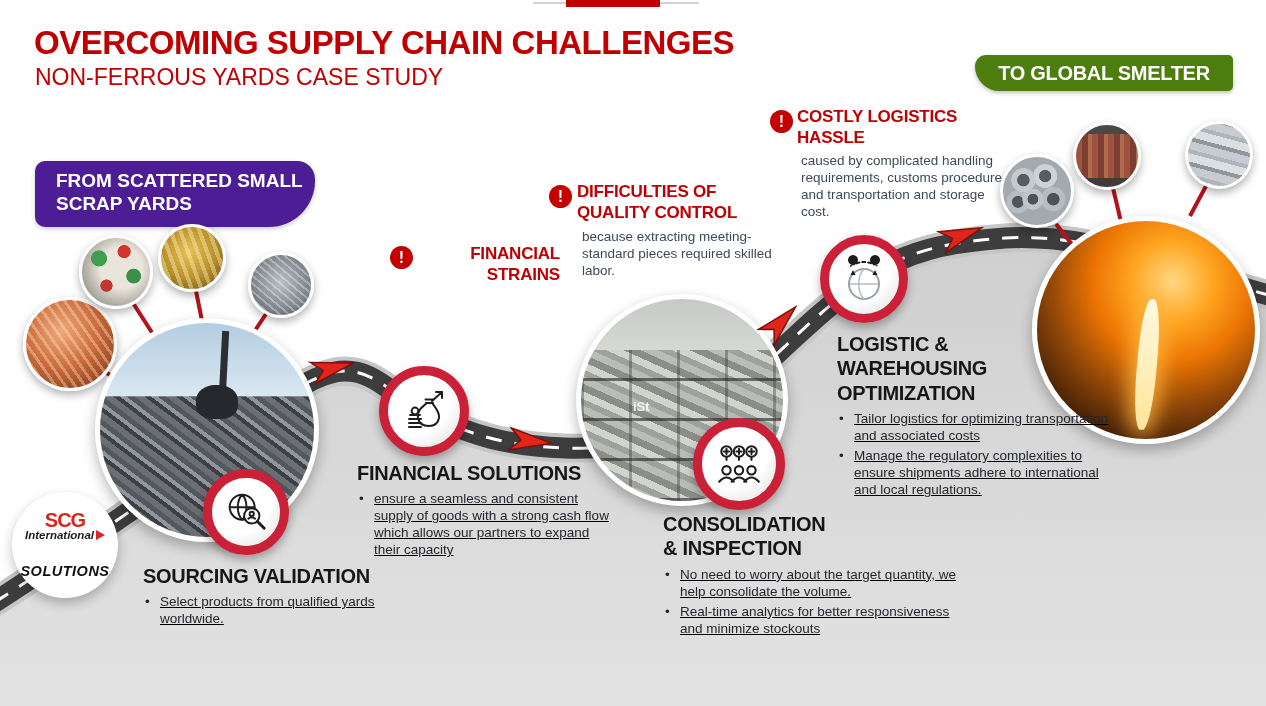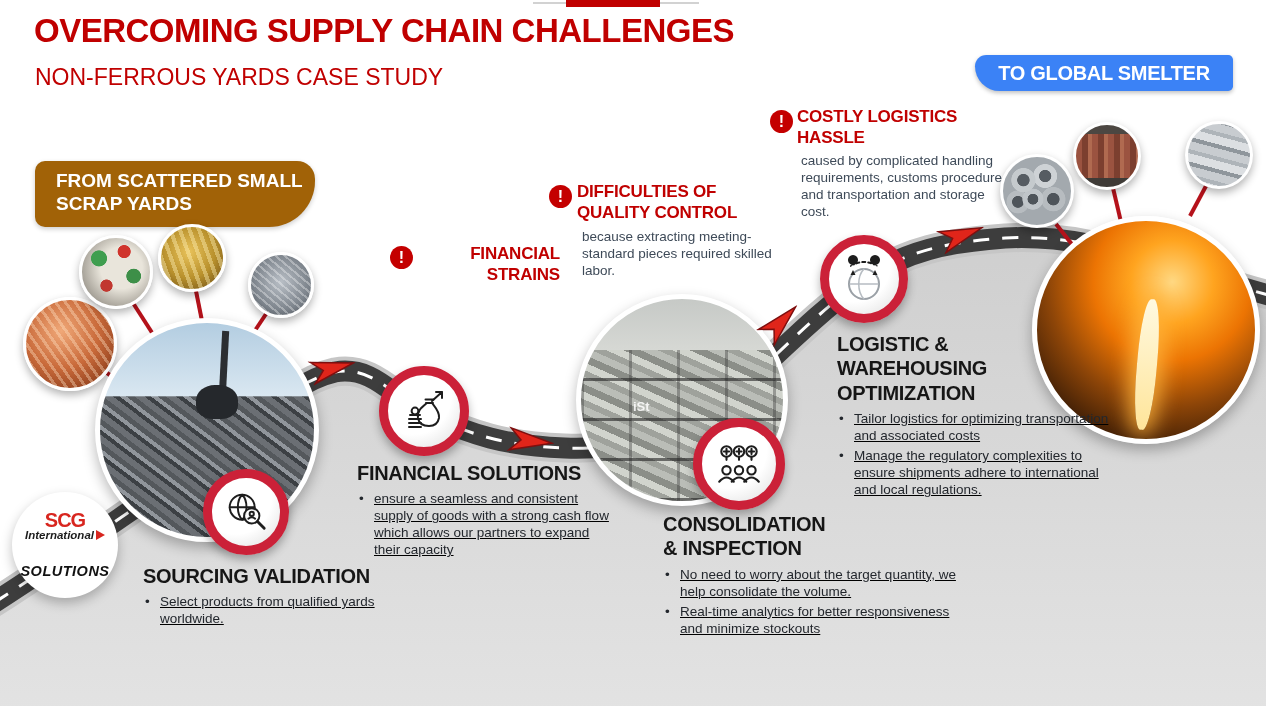--- a/index.html
+++ b/index.html
@@ -1,29 +1,29 @@
 <!DOCTYPE html>
 <html><head>
 <meta charset="utf-8">
 <style>
   html,body{margin:0;padding:0;}
   body{font-family:"Liberation Sans",sans-serif;background:#888;}
   #canvas{position:relative;width:1266px;height:706px;background:#ffffff;overflow:hidden;margin:0 auto;}
   .abs{position:absolute;}
 
   
-  .title{left:34px;top:12px;font-size:33px;font-weight:800;color:#C00000;letter-spacing:-0.5px;white-space:nowrap;}
+  .title{left:34px;top:24px;font-size:33px;font-weight:800;color:#C00000;letter-spacing:-0.5px;white-space:nowrap;}
   .subtitle{left:35px;top:64px;font-size:23px;font-weight:500;color:#C00000;white-space:nowrap;}
   .top-strip{left:566px;top:0;width:94px;height:7px;background:#C00000;}
   .top-hairline{left:533px;top:2px;width:166px;height:2px;background:#d2d2d2;}
 
-  .to-badge{left:975px;top:55px;width:258px;height:36px;background:#3b82f6;border-radius:12px 5px 5px 26px;
+  .to-badge{left:975px;top:55px;width:258px;height:36px;background:#4d7c0f;border-radius:12px 5px 5px 26px;
             display:flex;align-items:center;justify-content:center;color:#fff;font-size:20px;font-weight:800;
             letter-spacing:-0.3px;box-shadow:0 2px 4px rgba(0,0,0,.25);}
-  .from-banner{left:35px;top:161px;width:280px;height:66px;background:#a16207;border-radius:10px 18px 46px 10px;
+  .from-banner{left:35px;top:161px;width:280px;height:66px;background:#4c1d95;border-radius:10px 18px 46px 10px;
                color:#fff;font-size:19px;font-weight:800;line-height:1.2;padding:9px 0 0 21px;box-sizing:border-box;
                white-space:pre-line;box-shadow:0 2px 5px rgba(0,0,0,.2);}
 
   
   .excl{width:23px;height:23px;border-radius:50%;background:#C40000;color:#fff;font-weight:800;font-size:16px;
         display:flex;align-items:center;justify-content:center;line-height:1;}
   .ch-title{font-size:17px;font-weight:800;color:#C00000;line-height:1.25;white-space:pre-line;letter-spacing:-0.2px;}
   .ch-body{font-size:13.5px;color:#3E4A58;line-height:1.26;font-weight:500;}
   .sol-title{font-size:20px;font-weight:800;color:#161616;line-height:1.22;white-space:pre-line;letter-spacing:-0.3px;}
   .sol-list{margin:5px 0 0 0;padding:0;list-style:none;text-decoration:underline;}

